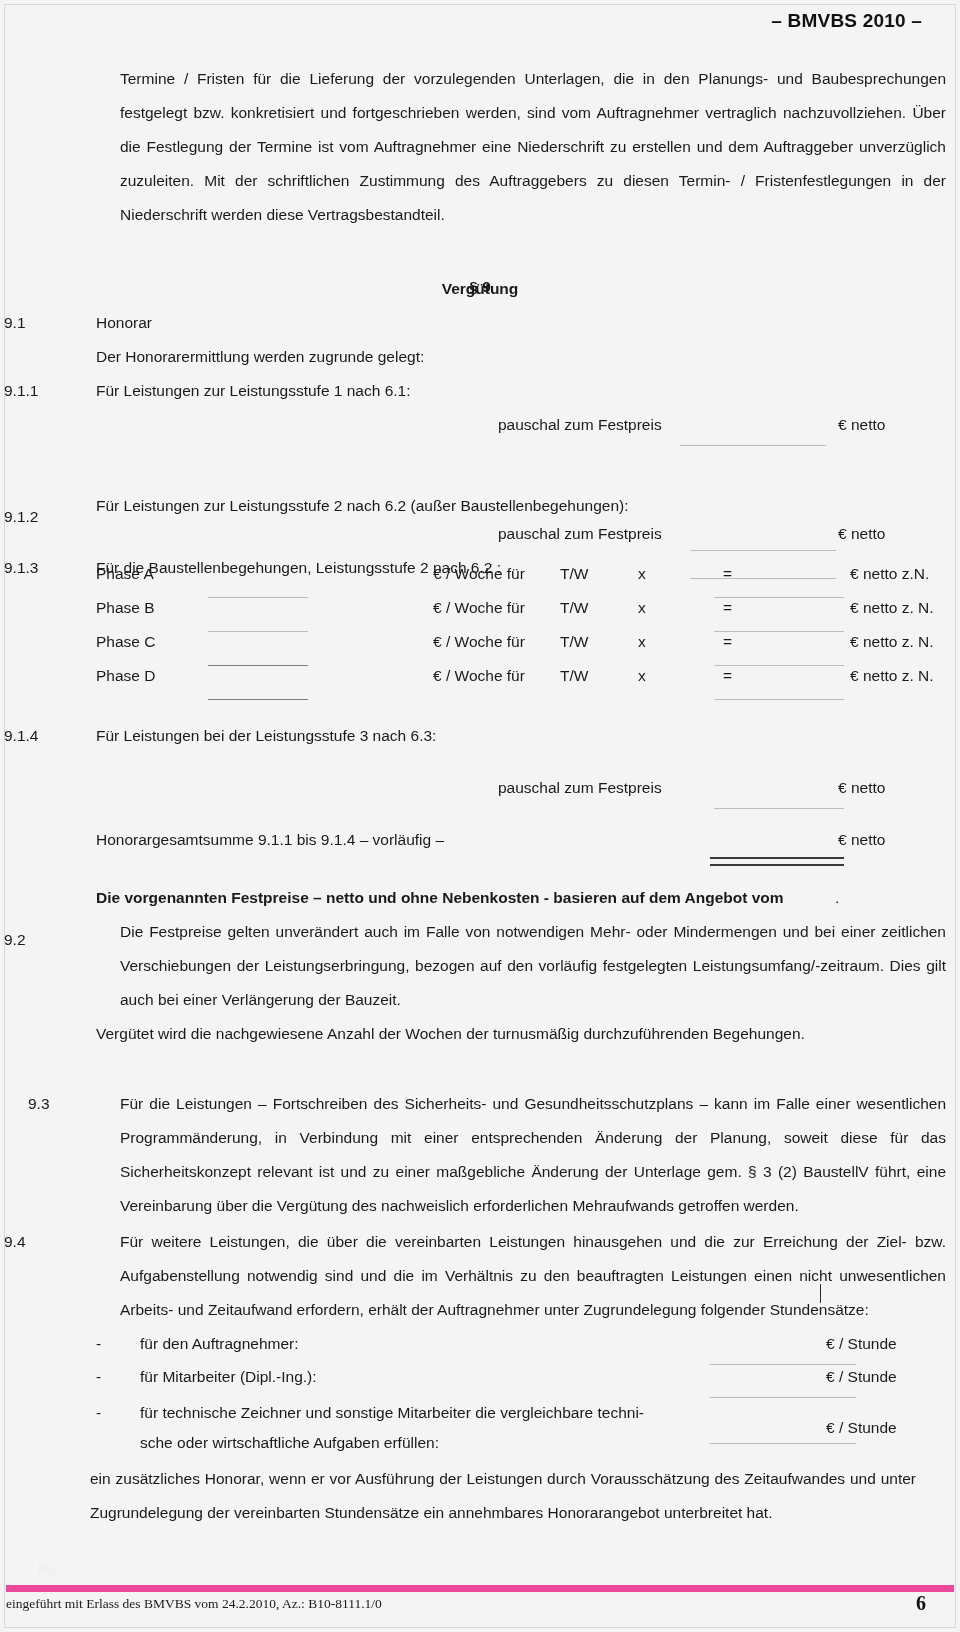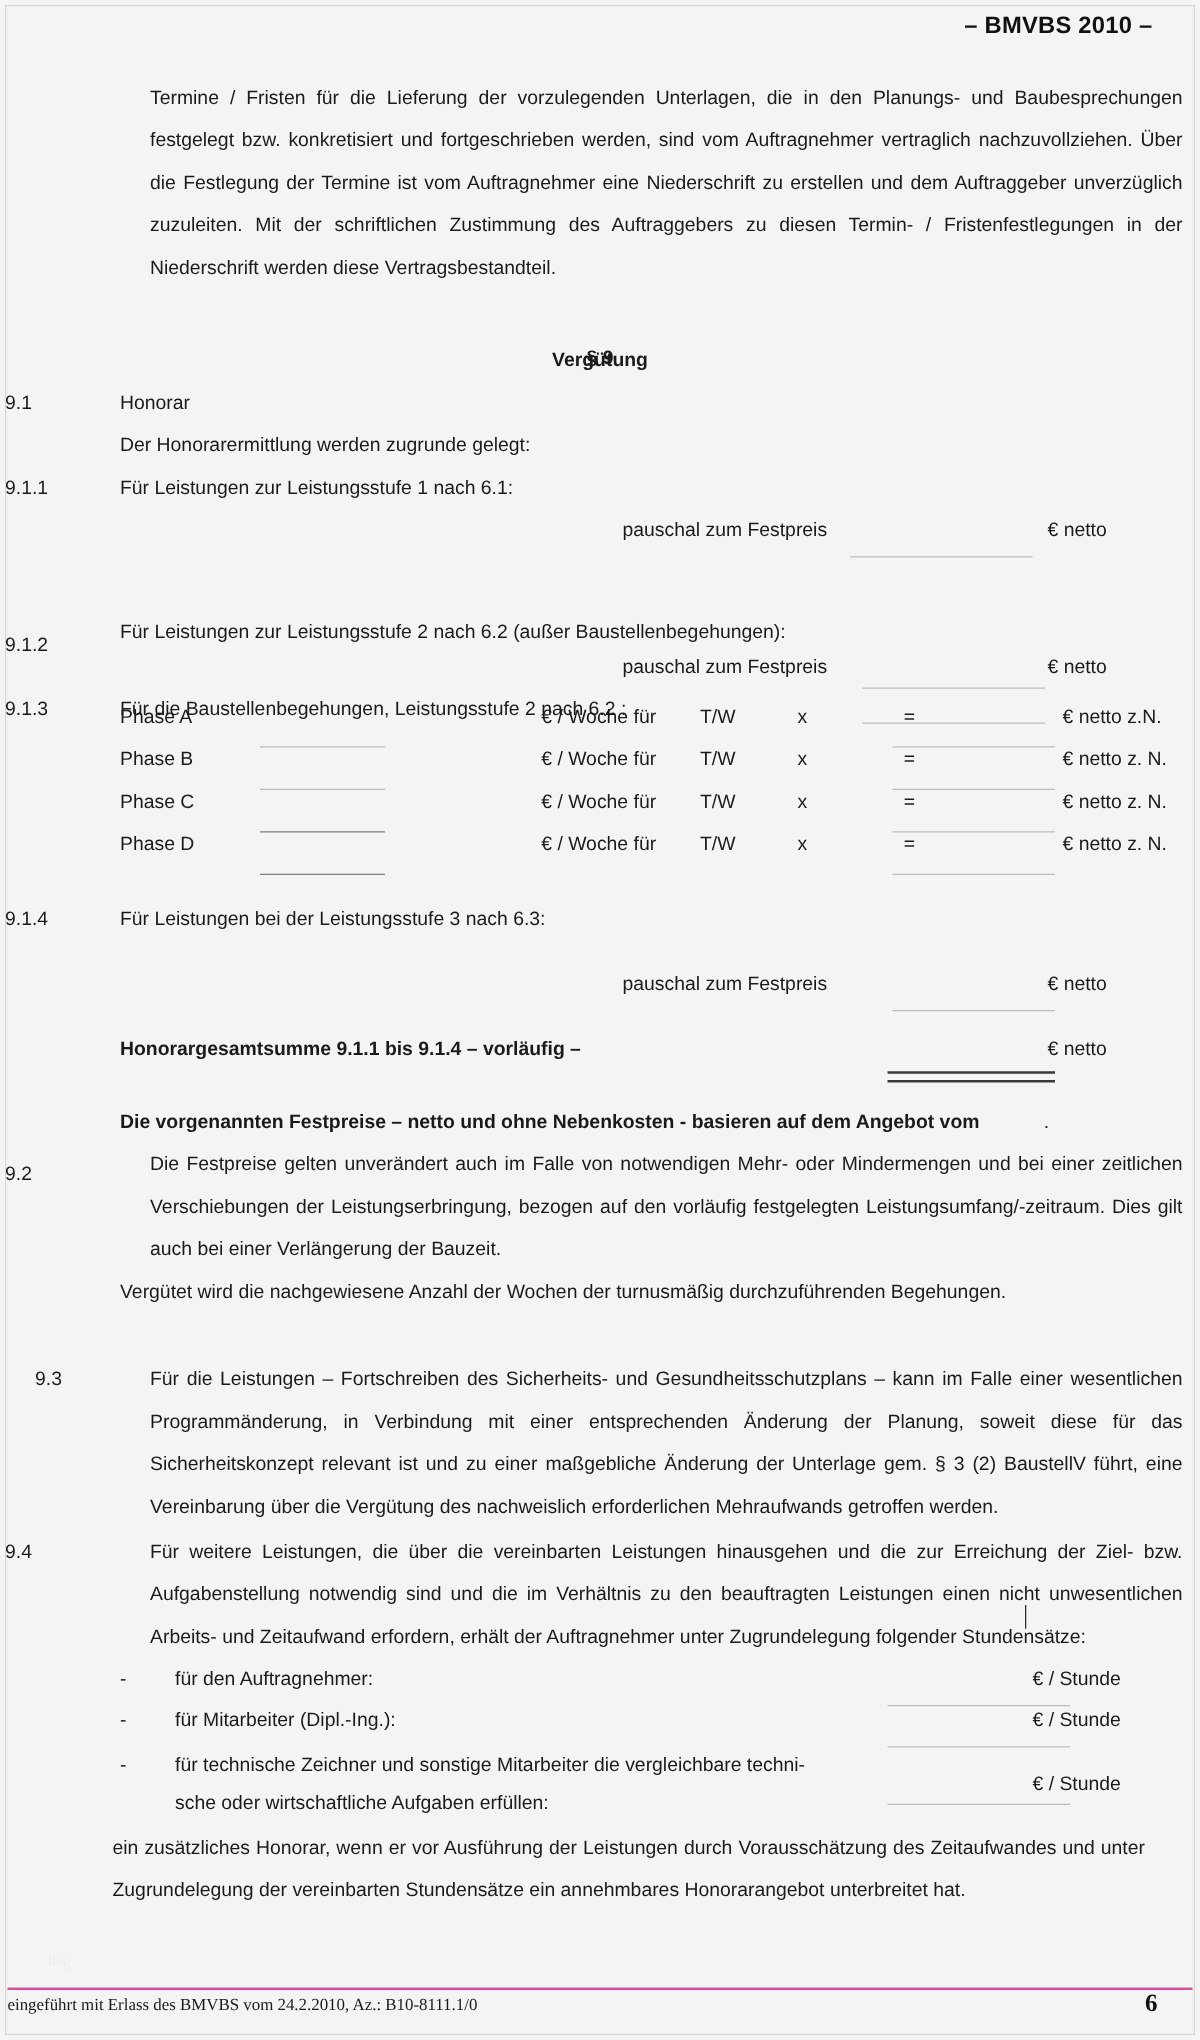--- a/index.html
+++ b/index.html
@@ -78,21 +78,21 @@
     border-bottom: 2px solid #3a3a3a;
   }
 
   
   .footer {
     position: absolute;
     left: 6px;
     right: 6px;
     bottom: 10px;
     height: 30px;
-    border-top: 2px solid #ec4899;
+    border-top: 7px solid #ec4899;
   }
   .footer-text {
     position: absolute;
     left: 0px;
     top: 4px;
     font-family: "Liberation Serif", serif;
     font-size: 13.5px;
     color: #1a1a1a;
     white-space: nowrap;
   }
@@ -188,21 +188,21 @@
   <div class="abs" style="left:723px; top:659px;">=</div>
   <div class="line" style="left:714px; top:699px; width:130px;"></div>
   <div class="abs" style="left:850px; top:659px;">€ netto z. N.</div>
 
   <div class="abs" style="left:4px; top:719px;">9.1.4</div>
   <div class="abs" style="left:96px; top:719px;">Für Leistungen bei der Leistungsstufe 3 nach 6.3:</div>
   <div class="abs" style="left:498px; top:771px;">pauschal zum Festpreis</div>
   <div class="line" style="left:714px; top:808px; width:130px;"></div>
   <div class="abs" style="left:838px; top:771px;">€ netto</div>
 
-  <div class="abs" style="left:96px; top:823px;font-weight:bold;">Honorargesamtsumme 9.1.1 bis 9.1.4 – vorläufig –</div>
+  <div class="abs" style="left:96px; top:823px;">Honorargesamtsumme 9.1.1 bis 9.1.4 – vorläufig –</div>
   <div class="dbl" style="left:710px; top:857px; width:134px;"></div>
   <div class="abs" style="left:838px; top:823px;">€ netto</div>
 
   <div class="abs" style="left:4px; top:881px;margin-top:42px;">9.2</div>
   <div class="abs" style="left:96px; top:881px;font-weight:bold;">Die vorgenannten Festpreise – netto und ohne Nebenkosten -  basieren auf dem Angebot vom</div>
   <div class="abs" style="left:835px; top:881px;">.</div>
   <div class="intro" style="position:absolute; left:0; top:915px; width:826px;">Die Festpreise gelten unverändert auch im Falle von notwendigen Mehr- oder Mindermengen und bei einer zeitlichen Verschiebungen der Leistungserbringung, bezogen auf den vorläufig festgelegten Leistungsumfang/-zeitraum. Dies gilt auch bei einer Verlängerung der Bauzeit.</div>
   <div class="abs" style="left:96px; top:1017px;">Vergütet wird die nachgewiesene Anzahl der Wochen der turnusmäßig durchzuführenden Begehungen.</div>
 
   <div class="abs" style="left:4px; top:1087px;margin-left:24px;">9.3</div>

